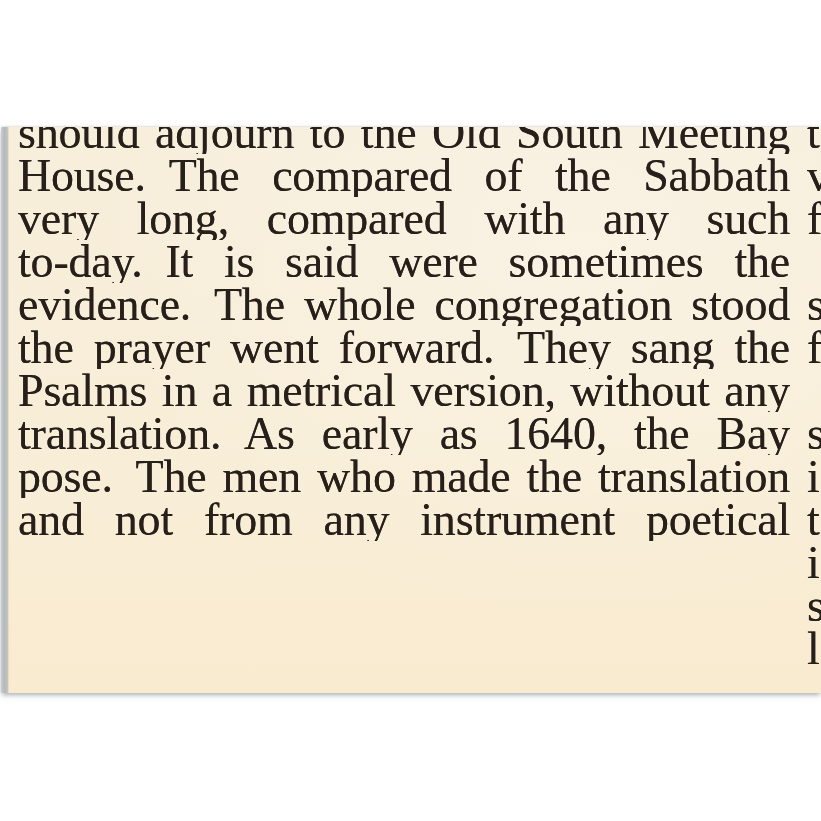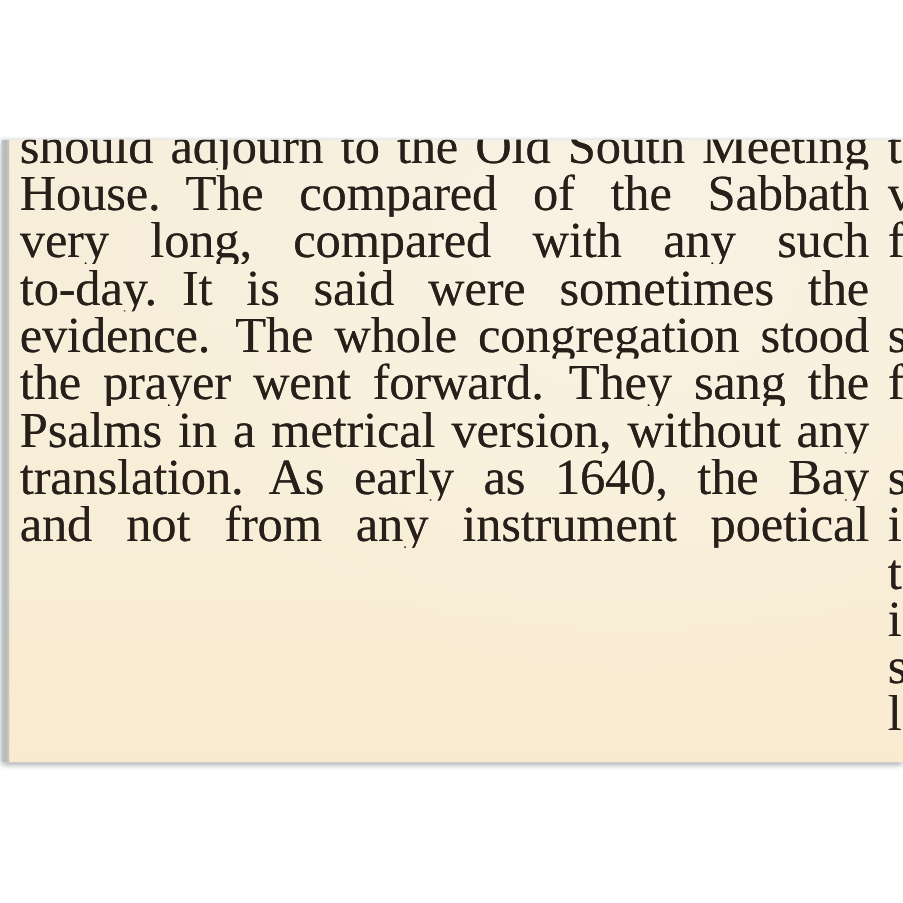--- a/index.html
+++ b/index.html
@@ -82,20 +82,21 @@
     <div class="edge-strip"></div>
     <div class="text-block">
         <div class="line">should adjourn to the Old South Meeting</div>
         <div class="line">House. The compared of the Sabbath included</div>
         <div class="line">very long, compared with any such services</div>
         <div class="line">to-day. It is said were sometimes the prayer</div>
         <div class="line">evidence. The whole congregation stood as</div>
         <div class="line">the prayer went forward. They sang the</div>
         <div class="line">Psalms in a metrical version, without any</div>
         <div class="line">translation. As early as 1640, the Bay Psalm</div>
+        <div class="line">pose. The men who made the translation</div>
         <div class="line">and not from any instrument poetical ability</div>
       </div>
     <div class="fragments">
         <div class="line">t</div>
         <div class="line">v</div>
         <div class="line">f</div>
         <div class="line"></div>
         <div class="line">s</div>
         <div class="line">f</div>
         <div class="line"></div>

